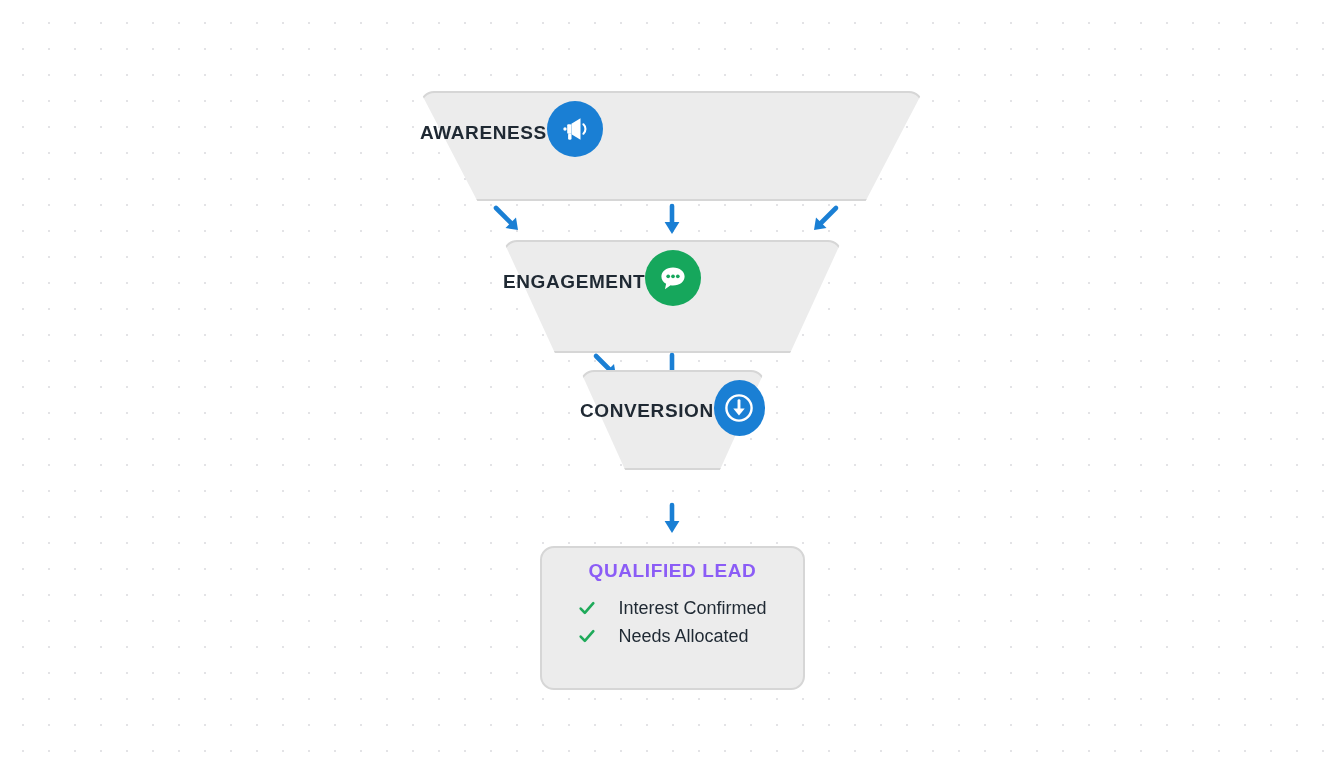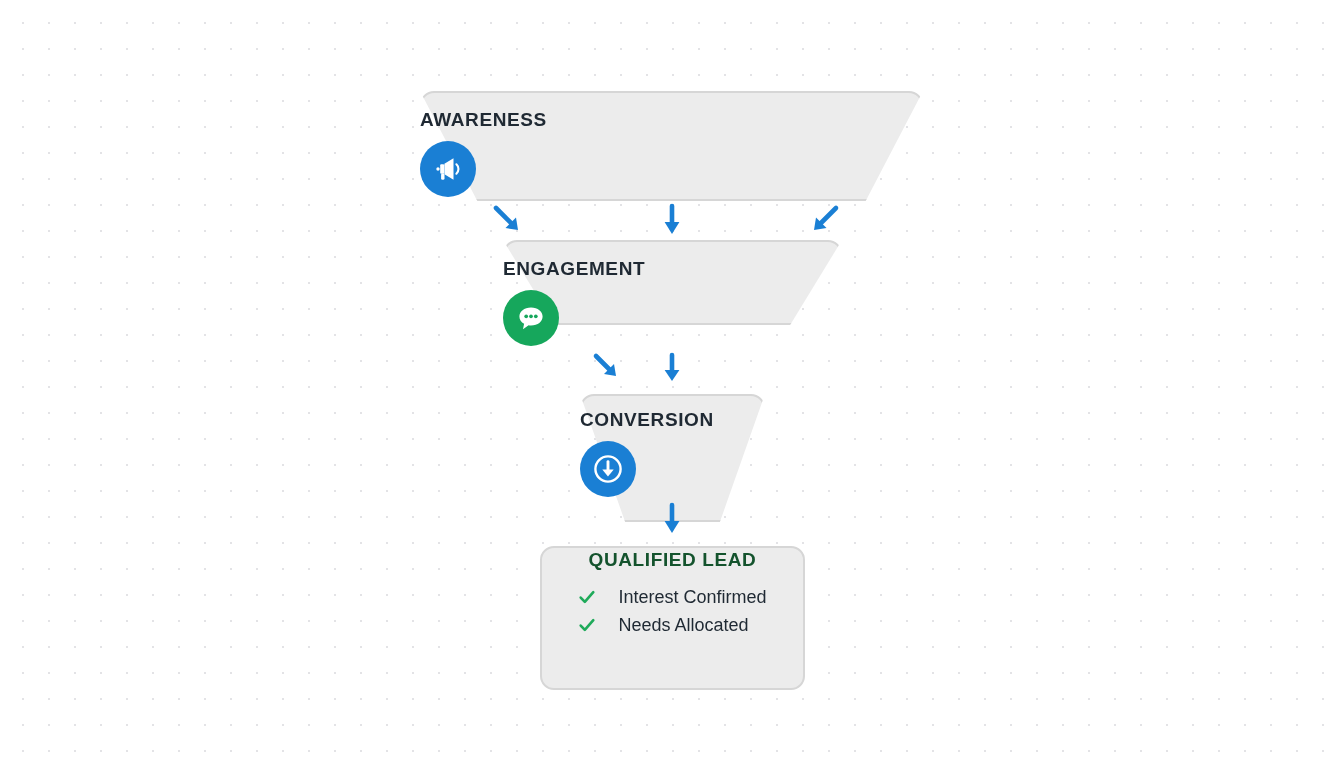--- a/index.html
+++ b/index.html
@@ -47,22 +47,22 @@
   }
   .shape-conversion {
     border-radius: 14px;
     clip-path: polygon(0% 0%, 100% 0%, 75.6% 100%, 24.4% 100%);
   }
 
   .stage-content {
     position: relative;
     z-index: 2;
     display: flex;
-    flex-direction: column;
-    align-items: flex-start;
+    flex-direction: row;
+    align-items: center;
     width: 100%;
   }
   .stage-title {
     font-size: 19px;
     font-weight: bold;
     color: #1f2933;
     letter-spacing: 0.6px;
     white-space: nowrap;
   }
   .stage-icon {
@@ -70,25 +70,25 @@
     display: flex;
     align-items: center;
     justify-content: center;
   }
 
   
   #stage-awareness  { left: 420px; top: 91px;  width: 503px; height: 110px; }
   #stage-awareness  .stage-title { margin-top: 18px; }
   #stage-awareness  .stage-icon  { margin-top: 10px; width: 56px; height: 56px; background: #1a7fd4; }
 
-  #stage-engagement { left: 503px; top: 240px; width: 339px; height: 85px; }
+  #stage-engagement { left: 503px; top: 240px; width: 339px; height: 113px; }
   #stage-engagement .stage-title { margin-top: 18px; }
   #stage-engagement .stage-icon  { margin-top: 10px; width: 56px; height: 56px; background: #16a75c; }
 
-  #stage-conversion { left: 580px; top: 394px; width: 185px; height: 128px; }
+  #stage-conversion { left: 580px; top: 370px; width: 185px; height: 100px; }
   #stage-conversion .stage-title { margin-top: 15px; }
   #stage-conversion .stage-icon  { margin-top: 10px; width: 56px; height: 56px; background: #1a7fd4; }
 
   
   .arrow {
     position: absolute;
     color: #1a7fd4;
   }
 
   
@@ -100,24 +100,24 @@
     height: 144px;
     background: #ececec;
     border: 2px solid #d6d6d6;
     border-radius: 14px;
     box-sizing: border-box;
     display: flex;
     flex-direction: column;
     align-items: center;
   }
   #qualified-lead .card-title {
-    margin-top: 1px;
+    margin-top: 12px;
     font-size: 19px;
     font-weight: bold;
-    color: #14532d;
+    color: #8b5cf6;
     letter-spacing: 0.6px;
     white-space: nowrap;
   }
   .checklist {
     margin: 12px 0 0 0;
     padding: 0;
     list-style: none;
     align-self: center;
   }
   .checklist li {

